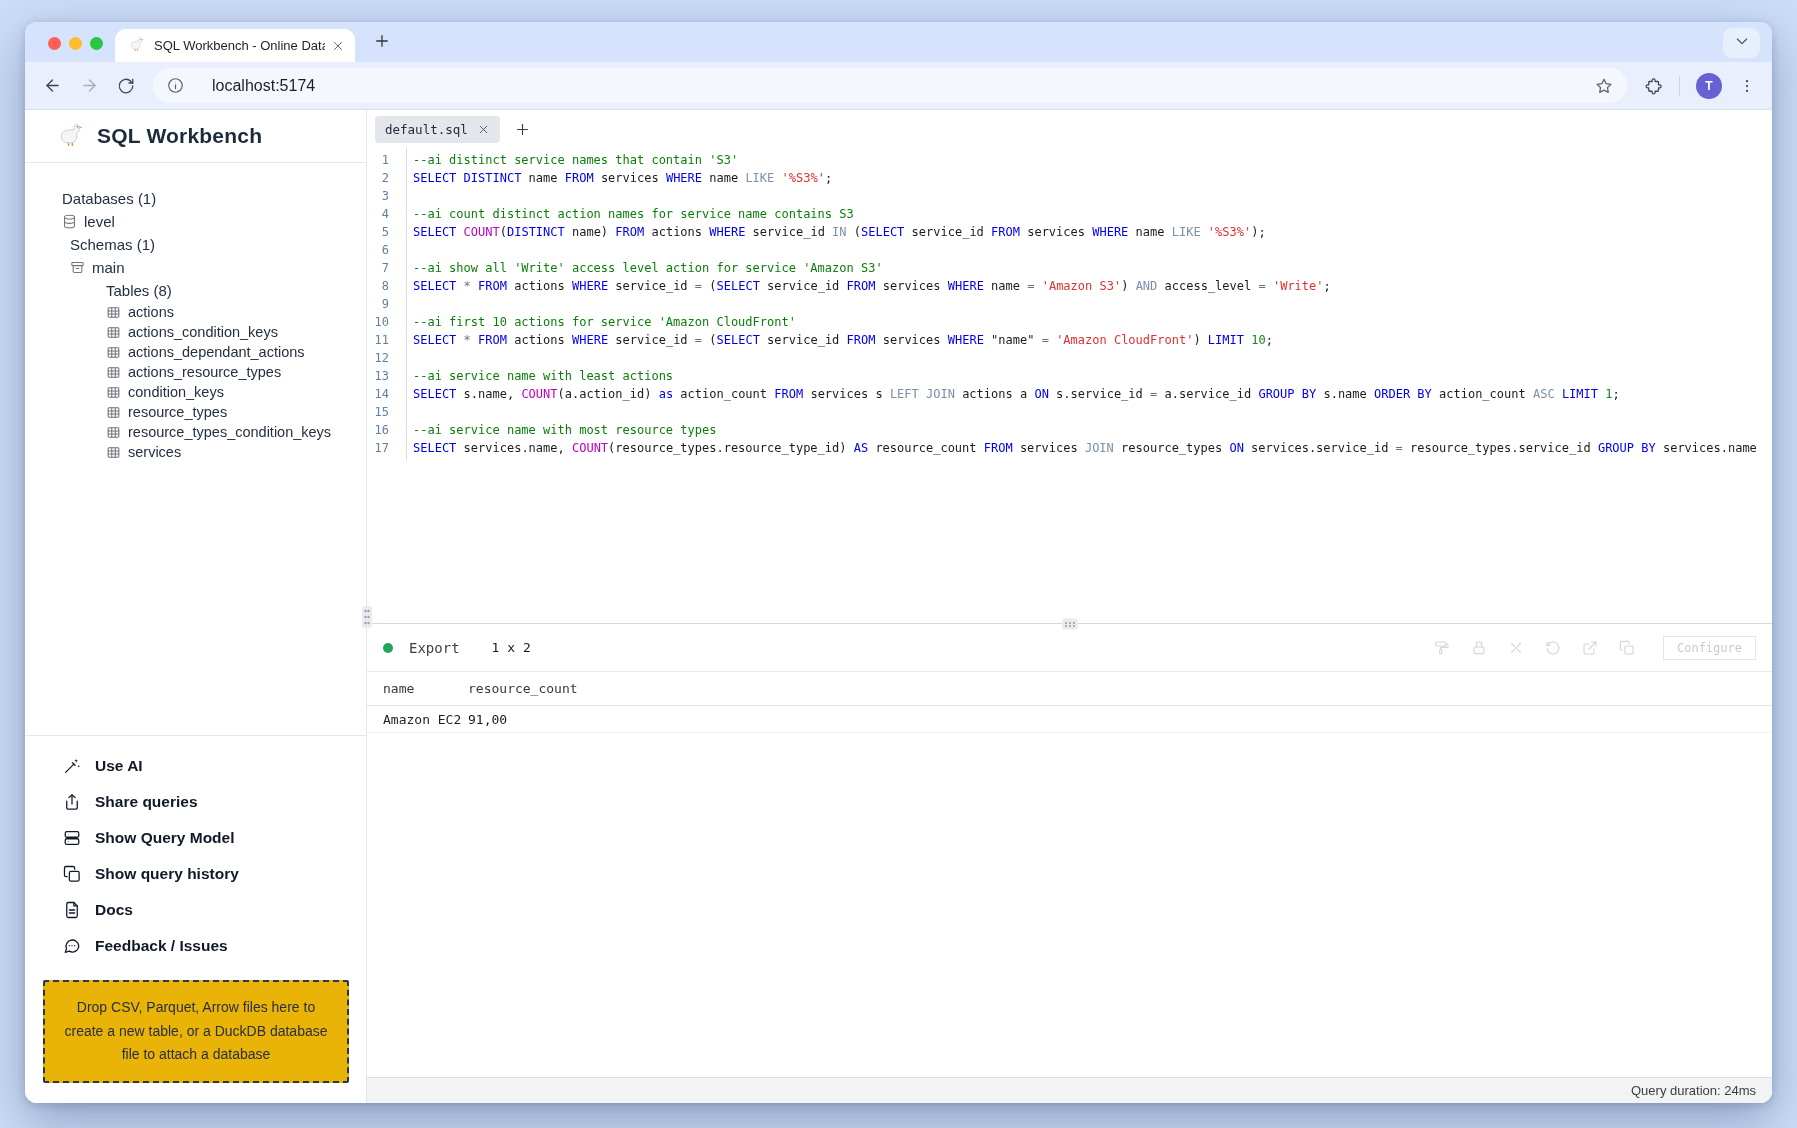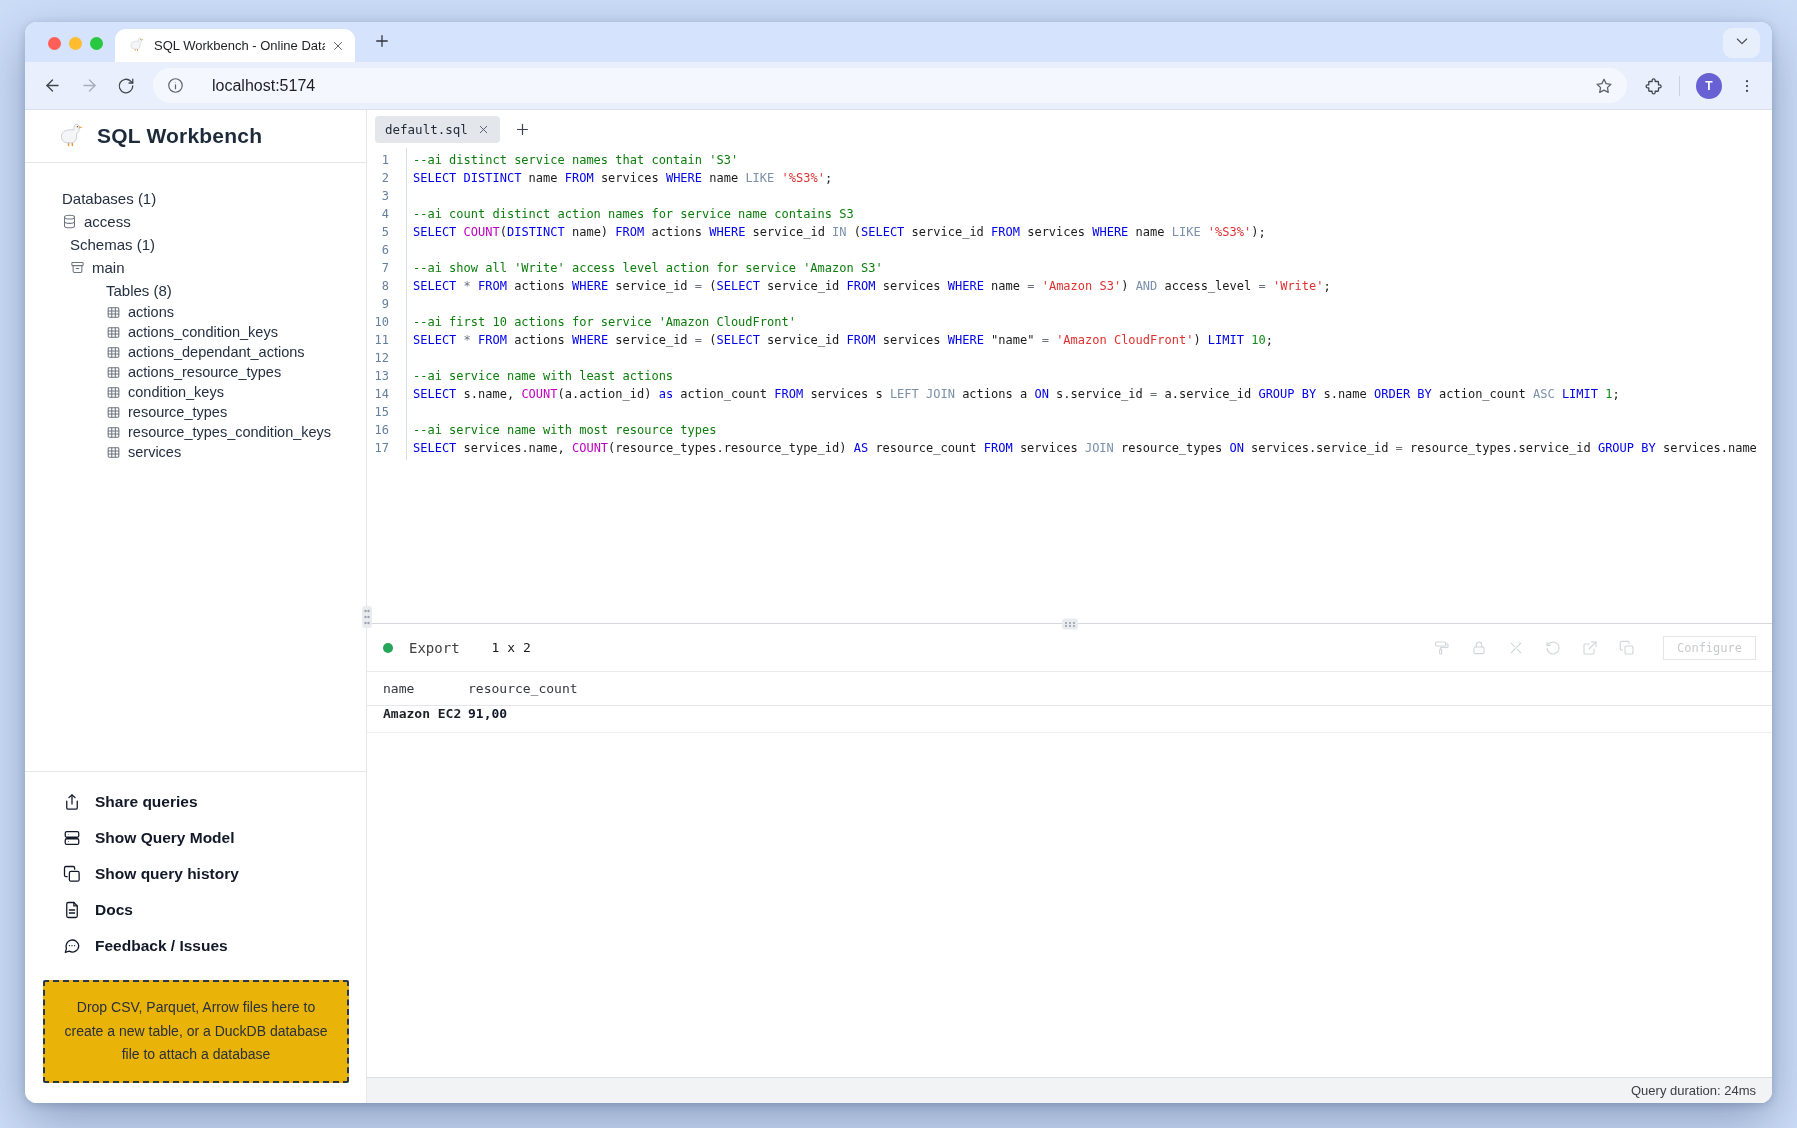--- a/index.html
+++ b/index.html
@@ -71,21 +71,21 @@
   .results { flex:1; display:flex; flex-direction:column; min-height:0; }
   .results-header { height:48px; flex:0 0 auto; display:flex; align-items:center; padding:0 16px; border-bottom:1px solid #e8eaec; font-family:"DejaVu Sans Mono", monospace; }
   .status-dot { width:10px; height:10px; border-radius:50%; background:#23a55a; flex:0 0 auto; }
   .export-btn { margin-left:16px; font-size:14px; color:#404040; cursor:pointer; }
   .dims { margin-left:32px; font-size:13px; color:#16191d; }
   .rh-icons { margin-left:auto; display:flex; align-items:center; gap:21px; color:#d2d5d9; }
   .rh-icons .ric { display:flex; }
   .configure-btn { margin-left:28px; border:1px solid #e3e5e8; border-radius:0; background:#fff; padding:4px 13px; font-family:"DejaVu Sans Mono", monospace; font-size:12px; color:#c7cacd; }
   .results-table { font-family:"DejaVu Sans Mono", monospace; font-size:13px; }
   .rt-head { display:flex; height:34px; align-items:center; border-bottom:1px solid #e4e6e9; color:#33373d; padding-left:16px; }
-  .rt-row  { display:flex; height:27px; align-items:flex-start; border-bottom:1px solid #eef0f2; color:#1d2126; padding-left:16px;font-weight:bold; }
+  .rt-row  { display:flex; height:27px; align-items:center; border-bottom:1px solid #eef0f2; color:#1d2126; padding-left:16px; }
   .col-name { width:85px; flex:0 0 85px; }
   .cell-num { color:#0f172a; }
 
   .statusbar { height:26px; flex:0 0 auto; margin-top:auto; background:#f1f3f4; border-top:1px solid #dcdee1; display:flex; align-items:center; justify-content:flex-end; padding-right:16px; font-size:13px; color:#3c4043; }
 </style>
 </head>
 <body>
 
 <div class="window">
 
@@ -193,21 +193,21 @@
             <span>Databases (1)</span>
           </div>
         <div class="tree-row ind1">
           <span class="tree-ic">
               <svg viewBox="0 0 24 24" width="15" height="15" fill="none" stroke="currentColor" stroke-width="1.7" stroke-linecap="round" stroke-linejoin="round">
                 <ellipse cx="12" cy="5" rx="8" ry="3"></ellipse>
                 <path d="M4 5v14c0 1.66 3.58 3 8 3s8-1.34 8-3V5"></path>
                 <path d="M4 12c0 1.66 3.58 3 8 3s8-1.34 8-3"></path>
               </svg>
             </span>
-          <span>access</span>
+          <span>level</span>
         </div>
         <div class="tree-row ind2">
             <span>Schemas (1)</span>
           </div>
         <div class="tree-row ind2">
           <span class="tree-ic">
               <svg viewBox="0 0 24 24" width="15" height="15" fill="none" stroke="currentColor" stroke-width="1.7" stroke-linecap="round" stroke-linejoin="round">
                 <rect x="3" y="4" width="18" height="5" rx="1"></rect>
                 <path d="M5 9v9a2 2 0 0 0 2 2h10a2 2 0 0 0 2-2V9"></path>
                 <line x1="10" y1="13.5" x2="14" y2="13.5"></line>
@@ -312,20 +312,31 @@
                   <line x1="9.2" y1="4.5" x2="9.2" y2="19.5"></line>
                   <line x1="14.9" y1="4.5" x2="14.9" y2="19.5"></line>
                 </svg>
               </span>
               <span>services</span>
             </div>
           </div>
       </div>
       <div class="sb-bottom">
         <div class="menu" id="sidebar-menu">
+            <div class="menu-item">
+              <span class="mi-ic">
+                <svg viewBox="0 0 24 24" width="18" height="18" fill="none" stroke="currentColor" stroke-width="1.7" stroke-linecap="round" stroke-linejoin="round">
+                  <path d="M3.5 20.5L14.5 9.5"></path>
+                  <path d="M12.5 7.5l3.5 3.5"></path>
+                  <path d="M17.5 2.5l.7 1.8 1.8.7-1.8.7-.7 1.8-.7-1.8-1.8-.7 1.8-.7z" fill="currentColor" stroke="none"></path>
+                  <path d="M21 10.5l.5 1.2 1.2.5-1.2.5-.5 1.2-.5-1.2-1.2-.5 1.2-.5z" fill="currentColor" stroke="none"></path>
+                </svg>
+              </span>
+              <span>Use AI</span>
+            </div>
             <div class="menu-item">
               <span class="mi-ic">
                 <svg viewBox="0 0 24 24" width="18" height="18" fill="none" stroke="currentColor" stroke-width="1.7" stroke-linecap="round" stroke-linejoin="round">
                   <path d="M5 11v9a1.5 1.5 0 0 0 1.5 1.5h11A1.5 1.5 0 0 0 19 20v-9"></path>
                   <polyline points="8 6 12 2.5 16 6"></polyline>
                   <line x1="12" y1="2.5" x2="12" y2="14.5"></line>
                 </svg>
               </span>
               <span>Share queries</span>
             </div>

